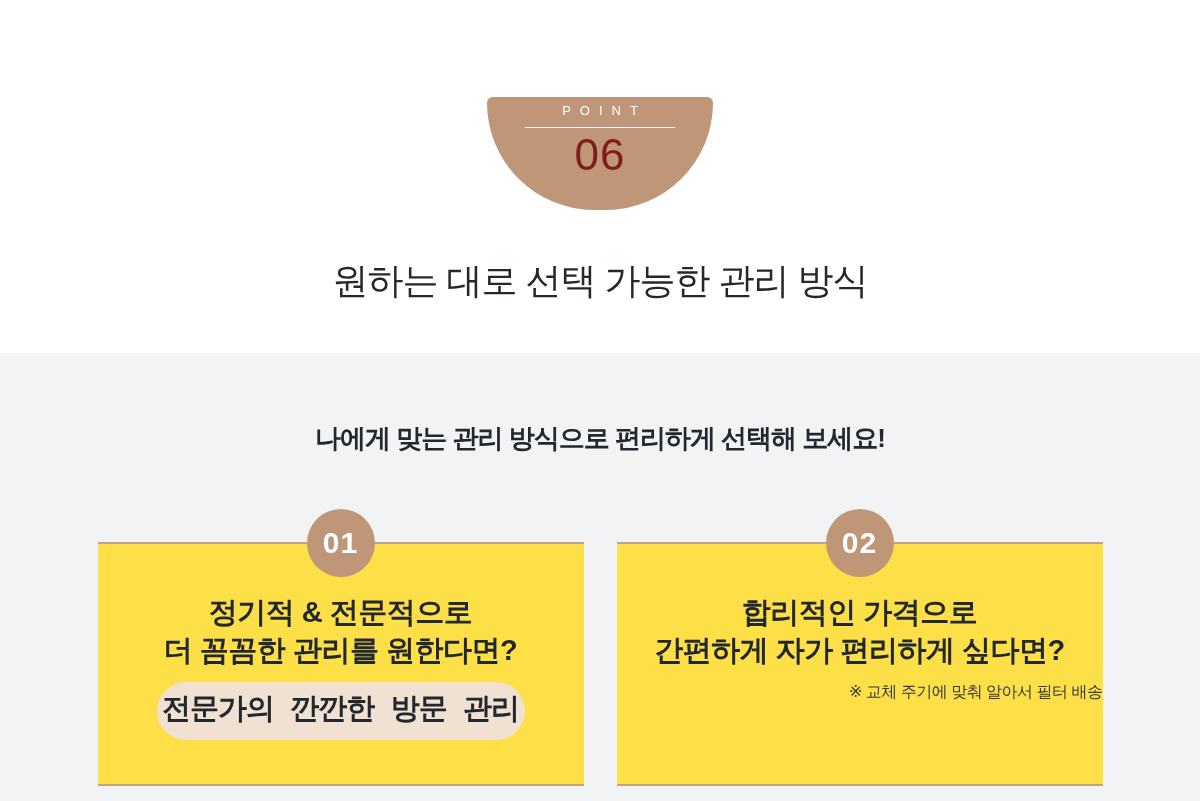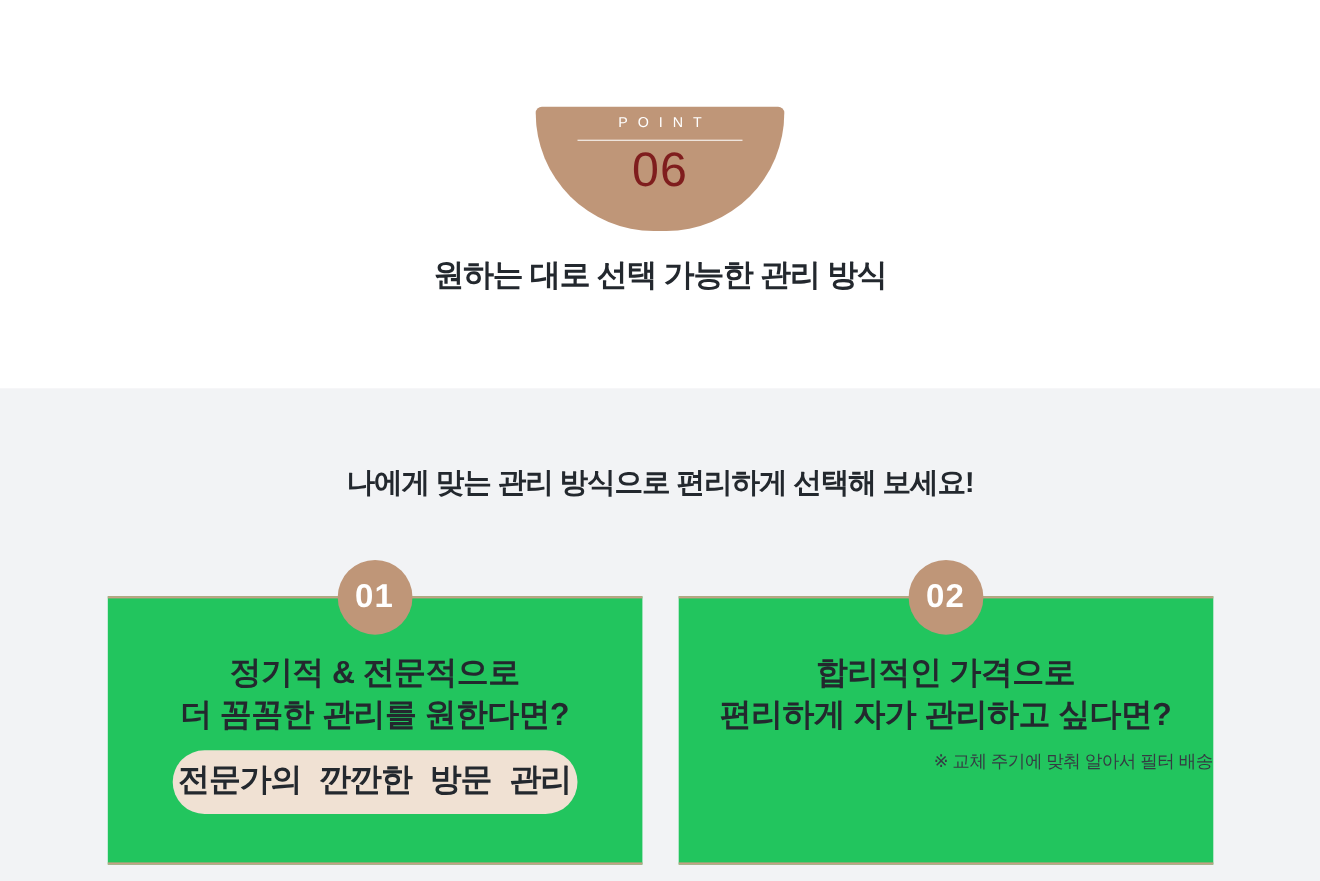--- a/index.html
+++ b/index.html
@@ -36,24 +36,24 @@
   }
   .point-badge-divider{
     width:150px;height:1px;background:rgba(255,255,255,.92);
     margin:7px auto 3px;
   }
   .point-badge-number{
     color:#7f1d1d;font-size:44px;font-weight:500;line-height:1.1;
     letter-spacing:1px;
   }
   .page-title{
-    position:relative;top:79px;
+    position:relative;top:110px;
     margin-top:32px;
     text-align:center;
-    font-size:28px;font-weight:700;
+    font-size:36px;font-weight:400;
     color:var(--text-dark);
     letter-spacing:-1px;
     line-height:52px;
   }
 
   
   .select-section{height:448px;background:var(--section-bg);}
   .section-subtitle{
     padding-top:64px;
     text-align:center;
@@ -62,21 +62,21 @@
     color:var(--text-dark);
     letter-spacing:-1px;
   }
   .cards-row{
     display:flex;justify-content:center;gap:33px;
     margin-top:83px;
   }
   .care-card{
     position:relative;
     width:486px;height:244px;
-    background:#22c55e;
+    background:#fde047;
     border-top:2px solid var(--card-border);
     border-bottom:2px solid var(--card-border);
     padding-top:49px;
   }
   .card-number-badge{
     position:absolute;top:-35px;left:50%;
     transform:translateX(-50%);
     width:68px;height:68px;border-radius:50%;
     background:var(--accent);
     color:#ffffff;font-size:30px;font-weight:700;
@@ -133,18 +133,18 @@
     <div class="care-card">
       <div class="card-number-badge">01</div>
       <div class="card-desc-line">정기적 &amp; 전문적으로</div>
       <div class="card-desc-line">더 꼼꼼한 관리를 원한다면?</div>
       <button class="pill-button">전문가의 깐깐한 방문 관리</button>
     </div>
 
     <div class="care-card">
       <div class="card-number-badge">02</div>
       <div class="card-desc-line">합리적인 가격으로</div>
-      <div class="card-desc-line">편리하게 자가 관리하고 싶다면?</div>
+      <div class="card-desc-line">간편하게 자가 편리하게 싶다면?</div>
       <div class="card-note">※ 교체 주기에 맞춰 알아서 필터 배송</div>
     </div>
 
   </div>
 </div>
 
 </body></html>

